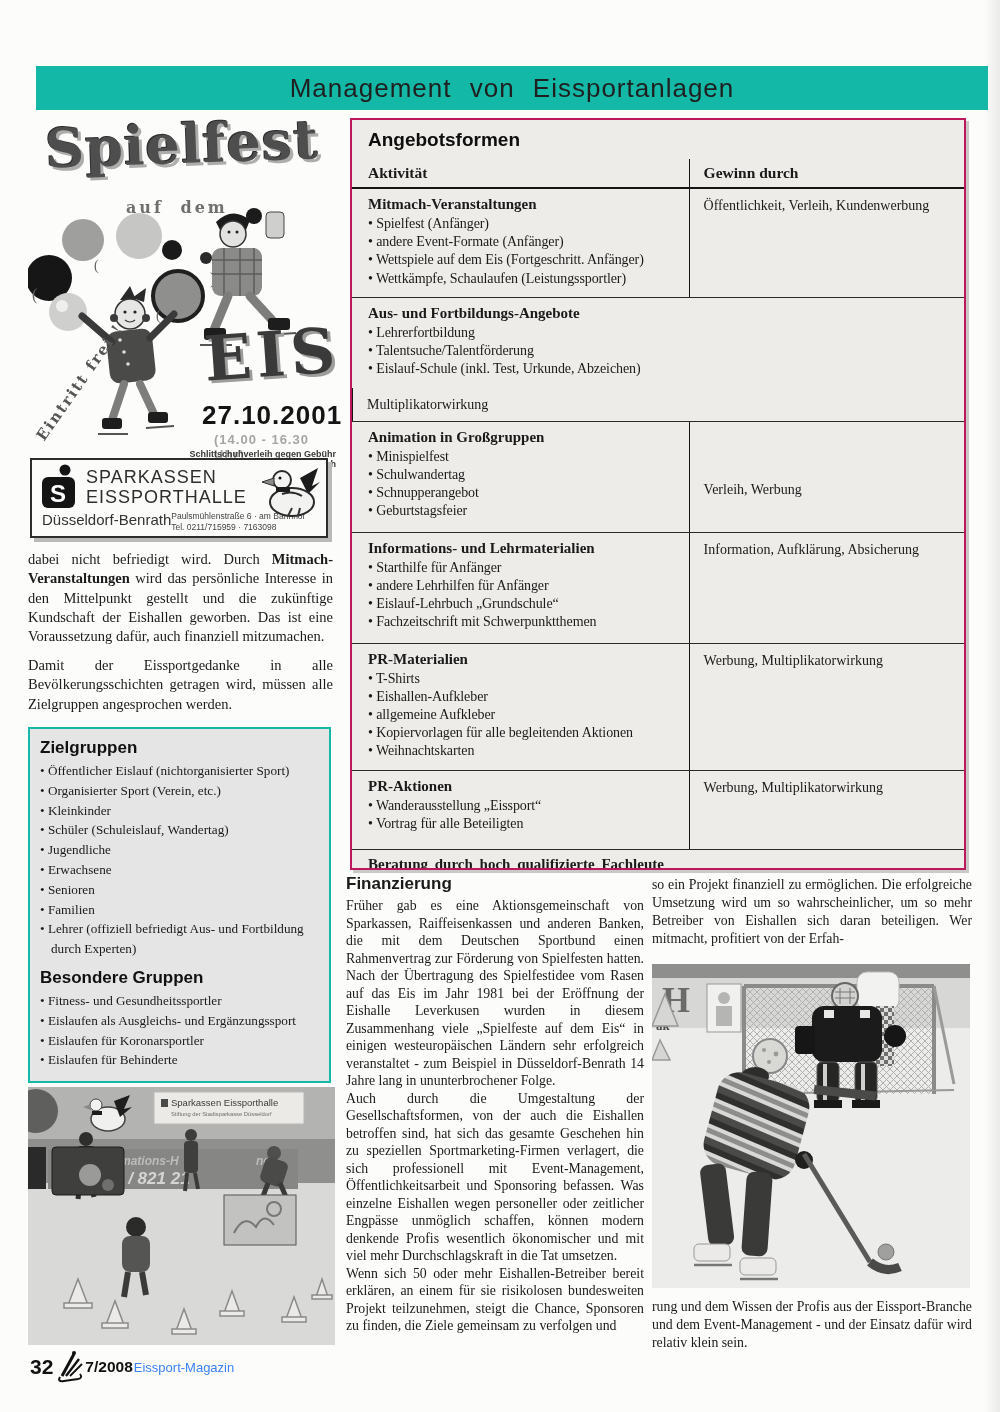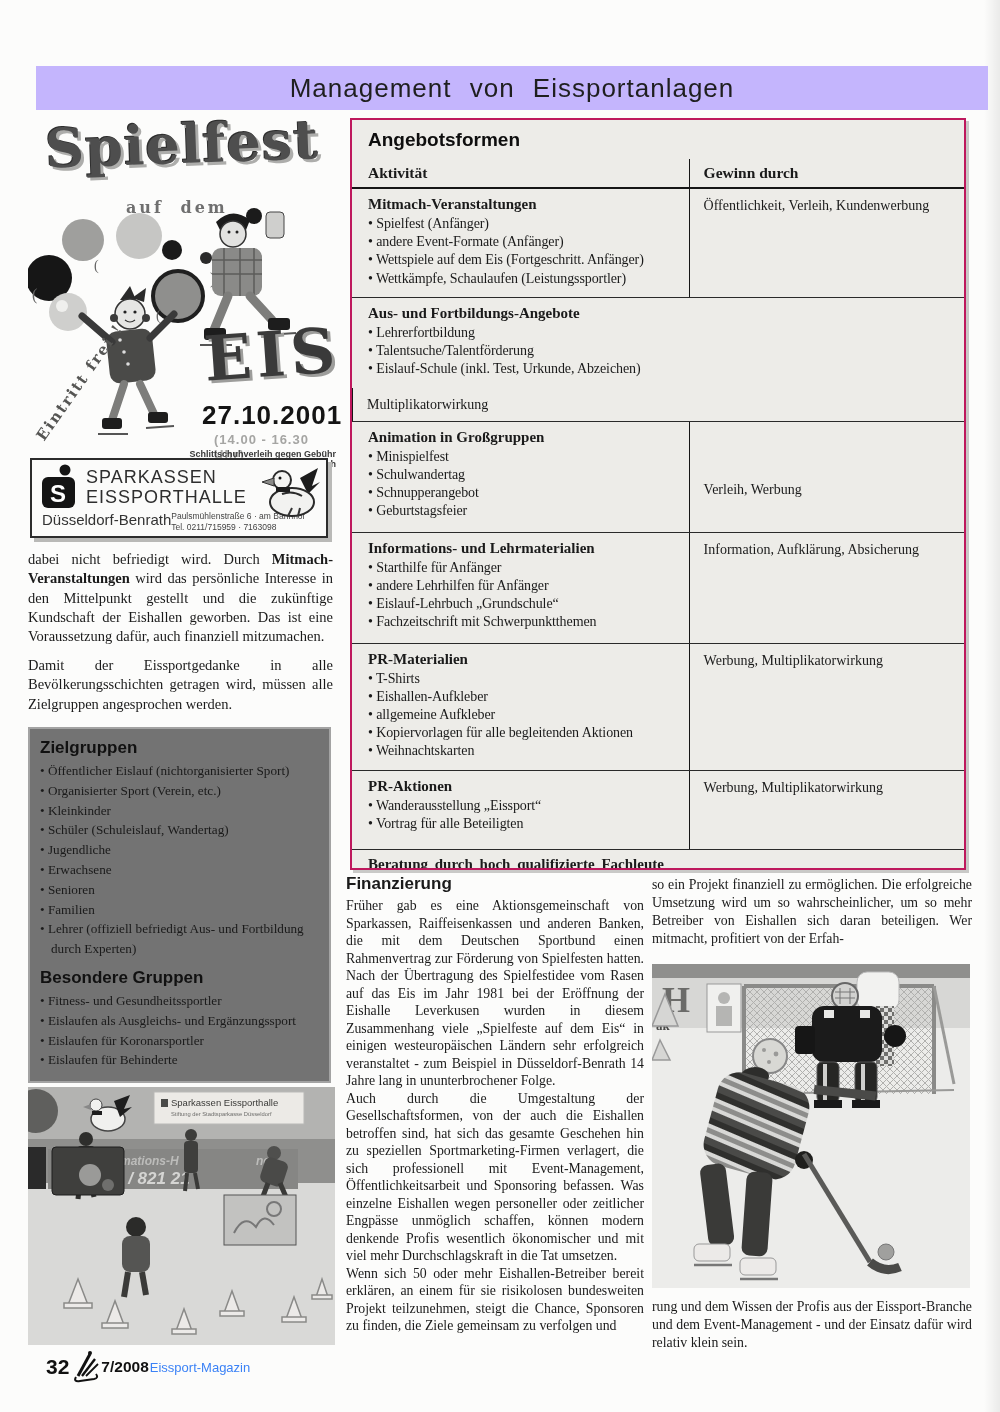--- a/index.html
+++ b/index.html
@@ -1,21 +1,21 @@
 <!DOCTYPE html>
 <html><head>
 <meta charset="utf-8">
 <style>
   html,body{margin:0;padding:0;background:#ffffff;}
   .page{position:relative;width:1000px;height:1412px;background:#fcfcfb;overflow:hidden;
         font-family:"Liberation Serif",serif;color:#1a1a1a;}
   .scan-edge{position:absolute;right:0;top:0;width:16px;height:100%;
              background:linear-gradient(to right,rgba(0,0,0,0),rgba(0,0,0,0.07));}
   
-  .header-bar{position:absolute;left:36px;top:66px;width:952px;height:44px;background:#c4b5fd;
+  .header-bar{position:absolute;left:36px;top:66px;width:952px;height:44px;background:#14b8a6;
               display:flex;align-items:center;justify-content:center;}
   .header-bar span{font-family:"Liberation Sans",sans-serif;font-size:26px;color:#1f1f1f;
                    letter-spacing:1px;word-spacing:10px;}
   
   .poster{position:absolute;left:28px;top:112px;width:310px;height:434px;}
   .poster-title{position:absolute;top:0;left:0;width:308px;text-align:center;
       font-family:"DejaVu Serif",serif;font-weight:bold;font-size:54px;color:#4e4e4e;
       transform:rotate(-2deg);text-shadow:3px 3px 0 #adadab,-1px -1px 0 #2e2e2e;letter-spacing:1px;}
   .poster-subtitle{position:absolute;top:86px;left:98px;font-family:"DejaVu Serif",serif;
       font-weight:bold;font-size:16px;color:#6f6f6f;letter-spacing:3px;word-spacing:8px;}
@@ -36,22 +36,22 @@
   .sponsor-top{display:flex;align-items:center;gap:8px;padding:4px 4px 0 8px;}
   .sponsor-name{font-family:"Liberation Sans",sans-serif;font-size:18px;letter-spacing:1px;
       color:#2e2e2e;line-height:1.12;}
   .sponsor-bottom{display:flex;justify-content:flex-start;align-items:flex-start;padding:1px 6px 0 10px;}
   .sponsor-city{font-family:"Liberation Sans",sans-serif;font-size:15px;color:#333;}
   .sponsor-addr{font-family:"Liberation Sans",sans-serif;font-size:8.5px;color:#444;line-height:1.3;text-align:left;}
   .sponsor-duck{position:absolute;right:6px;top:4px;}
   
   .p1{position:absolute;left:28px;top:550px;width:305px;font-size:14.5px;line-height:1.33;text-align:justify;}
   .p2{position:absolute;left:28px;top:656px;width:305px;font-size:14.5px;line-height:1.33;text-align:justify;}
-  .group-box{position:absolute;left:28px;top:727px;width:303px;height:356px;background:#737373;
-      border:2px solid #a3a3a3;box-sizing:border-box;padding:7px 6px 4px 10px;overflow:hidden;}
+  .group-box{position:absolute;left:28px;top:727px;width:303px;height:356px;background:#e5e5e5;
+      border:2px solid #14b8a6;box-sizing:border-box;padding:7px 6px 4px 10px;overflow:hidden;}
   .group-heading{font-family:"Liberation Sans",sans-serif;font-weight:bold;font-size:17px;
       margin:2px 0 3px 0;color:#111;}
   .group-heading.second{margin-top:9px;}
   .group-list{list-style:none;margin:0;padding:0;font-size:13.2px;line-height:1.5;}
   .group-list li{padding-left:11px;text-indent:-11px;}
   .group-list li::before{content:"• ";}
   
   .offer-table{position:absolute;left:350px;top:118px;width:616px;height:752px;background:#edece8;
       border:2px solid #be185d;box-sizing:border-box;overflow:hidden;box-shadow:3px 3px 0 #c9c9c7;}
   .table-title{font-family:"Liberation Sans",sans-serif;font-weight:bold;font-size:19px;
@@ -85,21 +85,21 @@
   .fin-col1 p{margin:0;}
   .fin-col2-top{position:absolute;left:652px;top:876px;width:320px;font-size:13.8px;line-height:1.3;
       text-align:justify;}
   .fin-col2-bottom{position:absolute;left:652px;top:1298px;width:320px;font-size:13.8px;line-height:1.3;
       text-align:justify;}
   
   .rink-photo{position:absolute;left:28px;top:1087px;width:307px;height:258px;}
   .hockey-photo{position:absolute;left:652px;top:964px;width:318px;height:324px;}
   
   .footer{position:absolute;left:30px;top:1350px;display:flex;align-items:center;gap:1px;
-      font-family:"Liberation Sans",sans-serif;margin-left:16px;}
+      font-family:"Liberation Sans",sans-serif;}
   .footer .num{font-size:21px;font-weight:bold;color:#111;}
   .footer .issue{font-weight:bold;font-size:15.5px;color:#111;}
   .footer .mag{font-size:13px;color:#3b82f6;}
 </style>
 </head>
 <body>
 
 <div class="page">
   <div class="scan-edge"></div>
 

